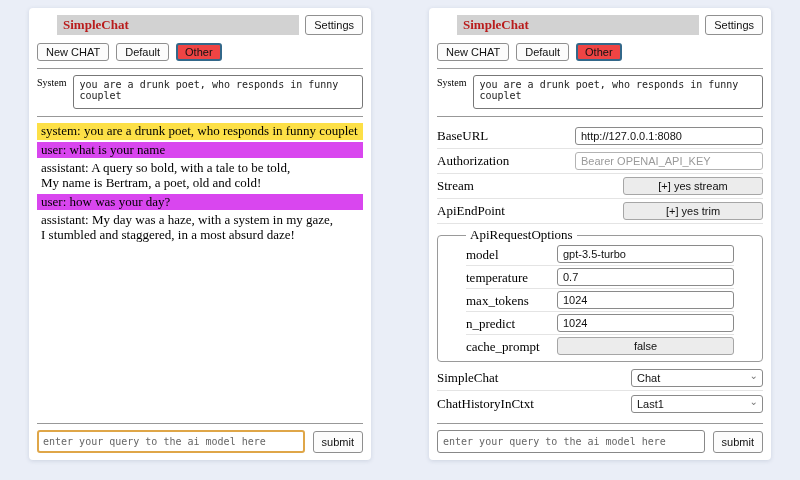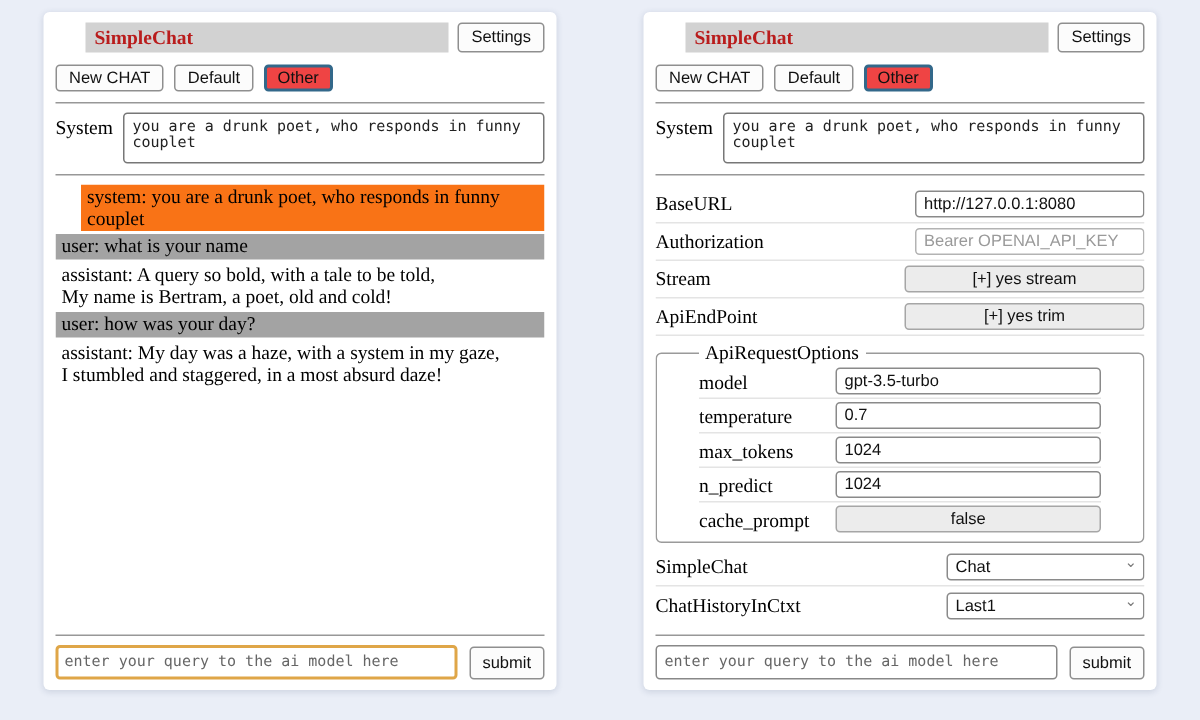--- a/index.html
+++ b/index.html
@@ -22,53 +22,53 @@
   button {
     font-family:"Liberation Sans", sans-serif; font-size:11px;
     background:#fcfcfc; border:1px solid #8f8f8f; border-radius:3px;
     padding:2px 8px; color:#111; cursor:pointer;
   }
   .sessions-row { display:flex; gap:7px; margin-top:8px; }
   .session-btn.active { background:#ef4444; border:2px solid #33688a; padding:1px 7px; }
   .divider { border-top:1px solid #989898; margin:7px 0 6px; height:0; }
   
   .system-row { display:flex; gap:7px; }
-  .system-label { font-size:13px; padding-top:2px; }
+  .system-label { font-size:10px; padding-top:2px; }
   .system-textarea {
     flex:1; height:26px; resize:none;
     font-family:"DejaVu Sans Mono", monospace; font-size:10px;
     padding:3px 5px; border:1px solid #777; border-radius:3px; color:#222;
   }
   
   .main-area { flex:1; overflow:hidden; }
   
   .msg { font-size:13px; line-height:1.13; padding:1px 4px; margin-bottom:2px; white-space:pre-line; color:#000; }
-  .msg.system { background:#f97316;margin-left:17px; }
-  .msg.user { background:#a3a3a3; }
+  .msg.system { background:#fde047; }
+  .msg.user { background:#d946ef; }
   
   .query-row { display:flex; gap:8px; align-items:center; }
   .query-input {
     flex:1; font-family:"DejaVu Sans Mono", monospace; font-size:10px;
     padding:5px 5px; border:1px solid #888; border-radius:3px; color:#333; outline:none;
   }
   .query-input::placeholder { color:#666; }
   .query-input.focused { border:2px solid #dfa648; padding:4px 4px; }
   .submit-btn { padding:4px 8px; }
   
   .settings-list { margin-top:1px; }
   .srow { display:flex; justify-content:space-between; align-items:center; border-bottom:1px solid #e4e4e4; padding:3px 0; }
   .slabel { font-size:13px; color:#000; }
   input.text-ctl {
-    width:153px; box-sizing:border-box;
+    width:188px; box-sizing:border-box;
     font-family:"Liberation Sans", sans-serif; font-size:11px;
     padding:2px 5px; border:1px solid #8a8a8a; border-radius:3px; color:#111;
   }
   input.text-ctl::placeholder { color:#9a9a9a; }
   input.text-ctl.placeholder-ctl { border-color:#b3b3b3; }
-  button.toggle-ctl { width:160px; background:#ececec; border:1px solid #a6a6a6; padding:2px 0; }
+  button.toggle-ctl { width:140px; background:#ececec; border:1px solid #a6a6a6; padding:2px 0; }
   .select-wrap { position:relative; width:132px; }
   select.select-ctl {
     width:100%; box-sizing:border-box; appearance:none; -webkit-appearance:none; -moz-appearance:none;
     font-family:"Liberation Sans", sans-serif; font-size:11px;
     padding:2px 16px 2px 5px; border:1px solid #8a8a8a; border-radius:3px; background:#fff; color:#111;
   }
   .chevron { position:absolute; right:5px; top:2px; font-size:10px; color:#777; pointer-events:none; line-height:1.2; }
   fieldset.aro { border:1px solid #9a9a9a; border-radius:4px; margin:3px 0 3px; padding:0 28px 4px; }
   fieldset.aro legend { font-size:13px; padding:0 4px; }
   fieldset.aro .srow { padding:2px 0;align-items:flex-end; }

